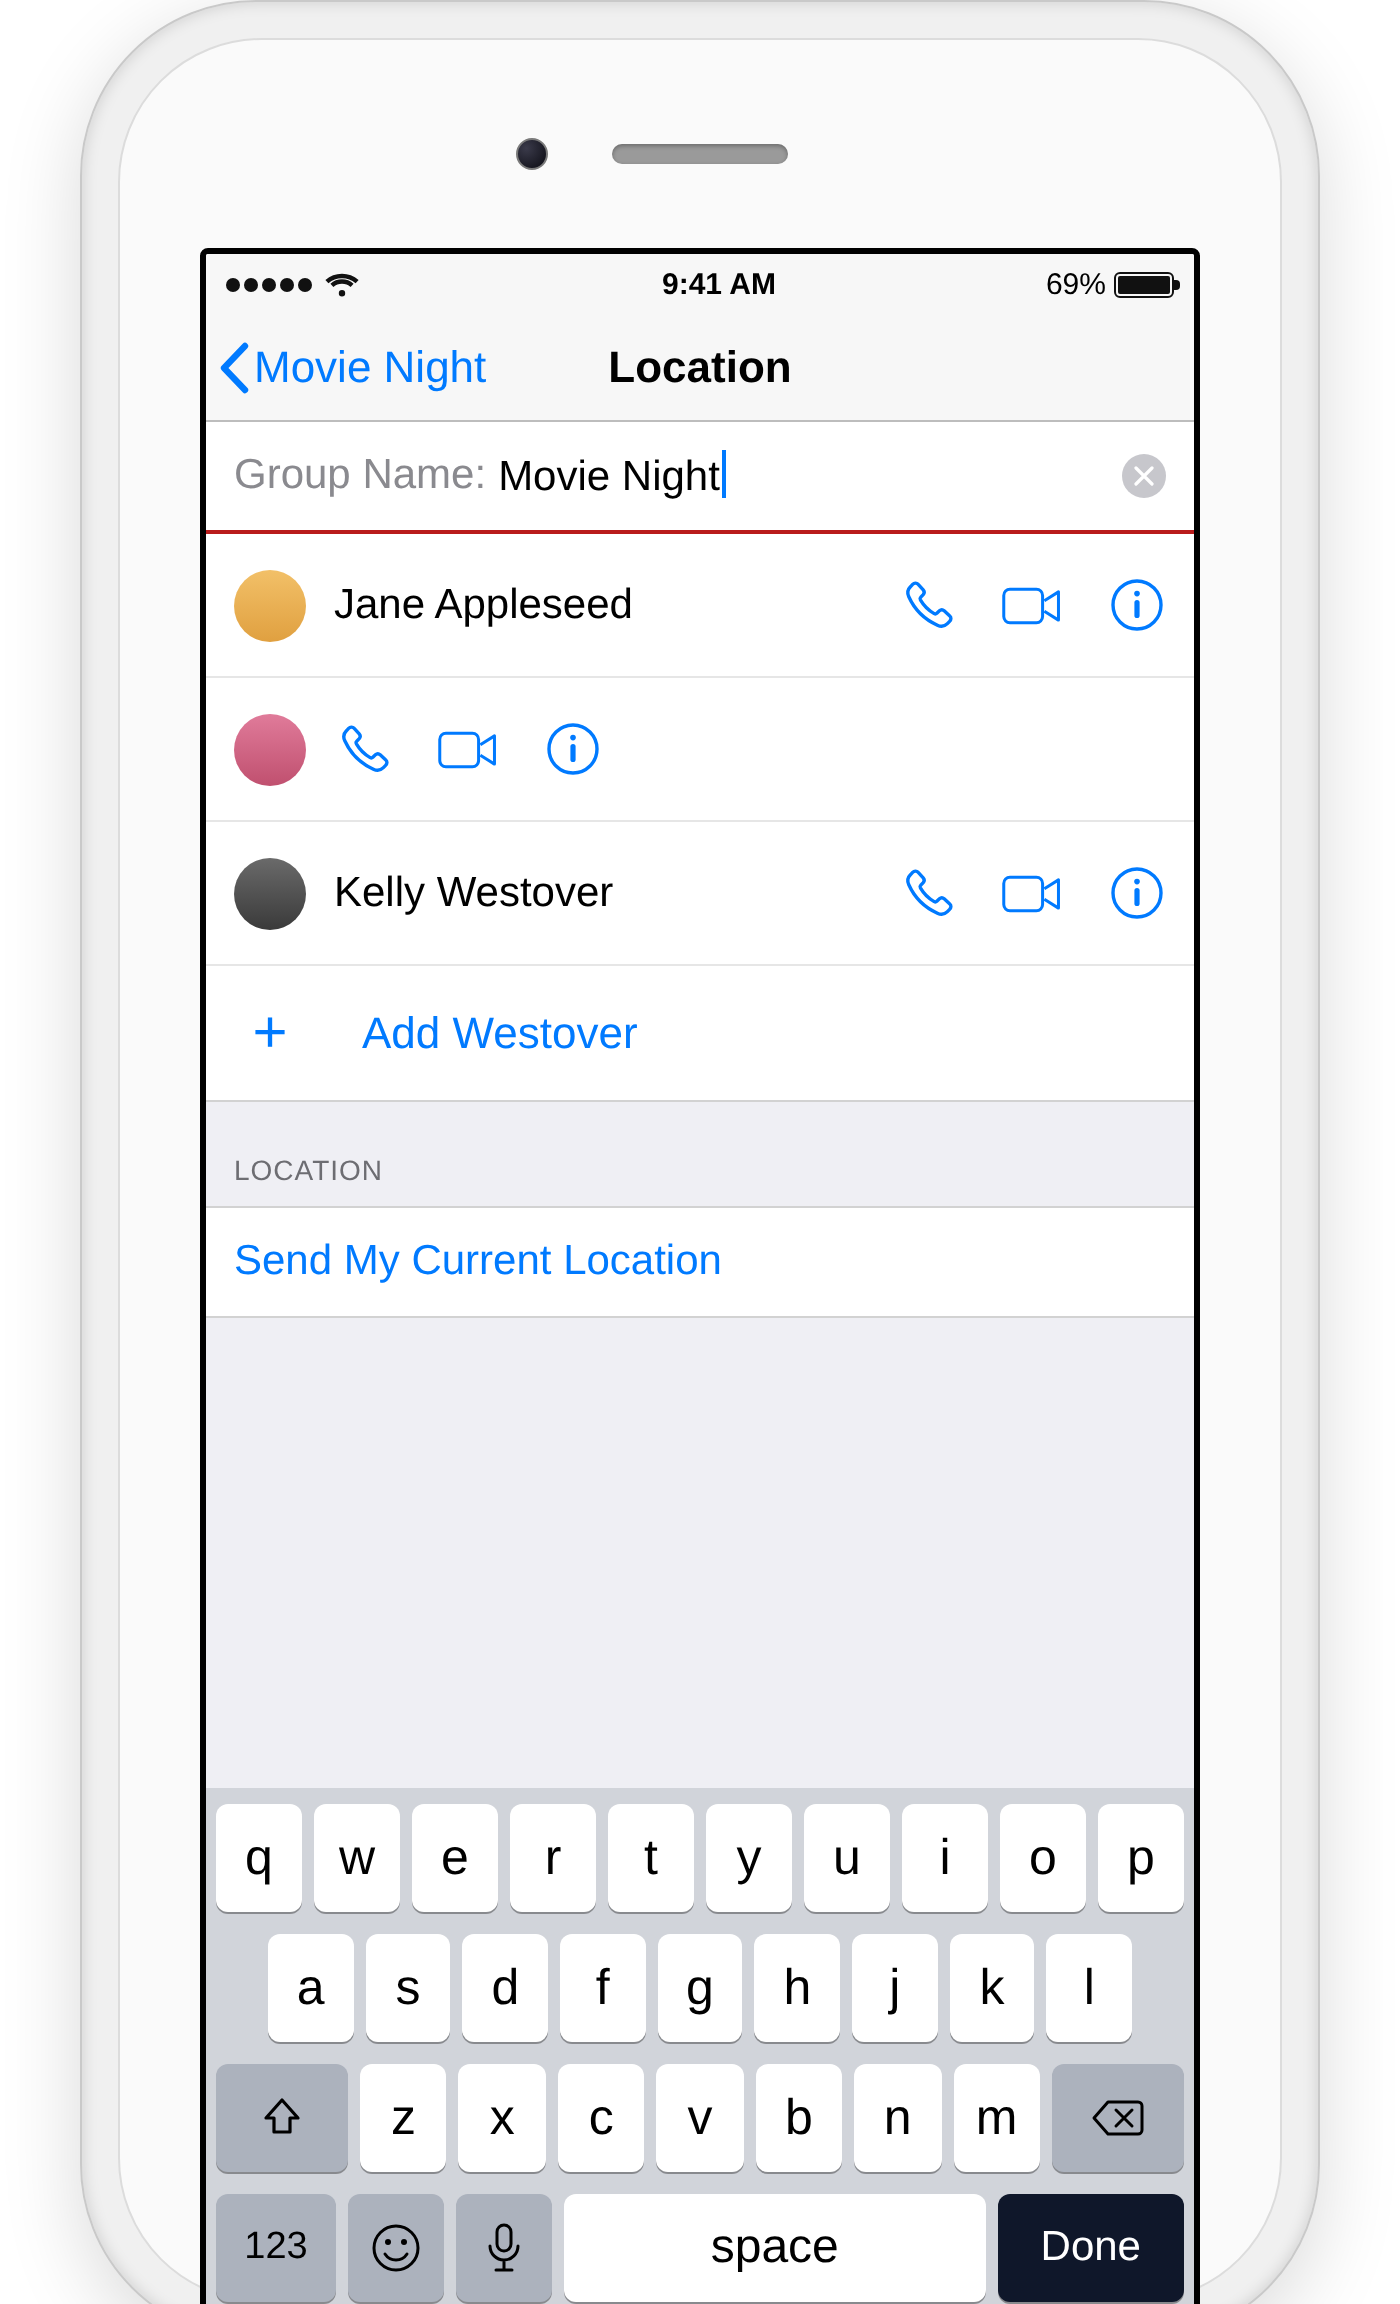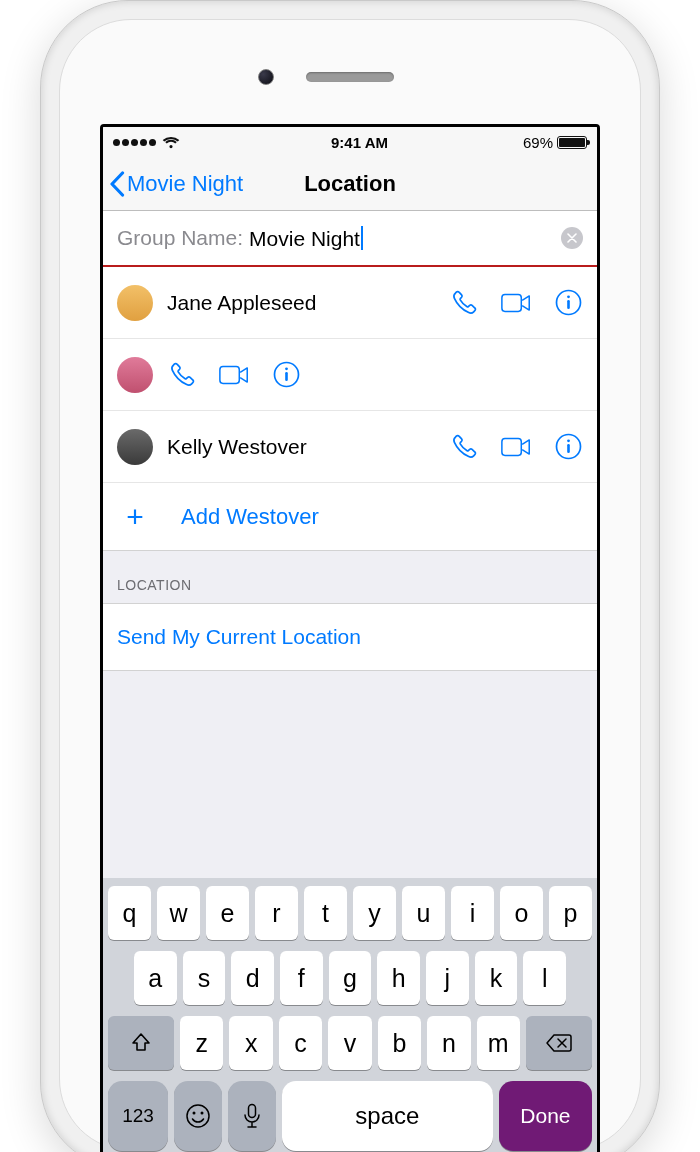--- a/index.html
+++ b/index.html
@@ -127,21 +127,21 @@
     color:#007aff; font-size:22px;
   }
   .add-row .plus { width: 36px; text-align:center; font-size:30px; font-weight:300; line-height:1; }
 
   .section-h {
     font-size: 14px; color:#6d6d72; letter-spacing: 0.5px;
     padding: 26px 14px 10px;
   }
   .loc-row {
     background:#fff; border-top:1px solid #d2d2d2; border-bottom:1px solid #d2d2d2;
-    height:68px; display:flex; align-items:center; padding:0 14px;
+    height:56px; display:flex; align-items:center; padding:0 14px;
     color:#007aff; font-size:21px;
   }
 
   
   .keyboard {
     position: absolute; left:0; right:0; bottom:0;
     background: #d1d4da;
     padding: 8px 5px 6px;
   }
   .krow { display:flex; gap:6px; margin-bottom:11px; justify-content:center; }
@@ -150,23 +150,23 @@
     display:flex; align-items:center; justify-content:center;
     font-size:25px; color:#000;
     box-shadow: 0 1px 0 rgba(0,0,0,0.35);
     flex: 1;
   }
   .key.fn { background:#acb2bd; }
   .key.wide { flex: 0 0 66px; }
   .krow.r2 { padding: 0 26px; }
   .krow.r3 .key:not(.wide) { }
   .krow.r4 { margin-bottom: 0; gap:6px; }
-  .krow.r4 .key { height:70px;border-radius:14px; }
+  .krow.r4 .key { height:54px; }
   .space { flex: 2.6; font-size:24px; }
-  .done { background:#701a75; color:#fff; font-size:21px; flex:1.15; }
+  .done { background:#0f172a; color:#fff; font-size:21px; flex:1.15; }
   .k123 { font-size:19px; }
 
 </style>
 </head>
 <body>
 
 <div class="device">
   <div class="device-inner">
     <div class="camera"></div>
     <div class="speaker"></div>

